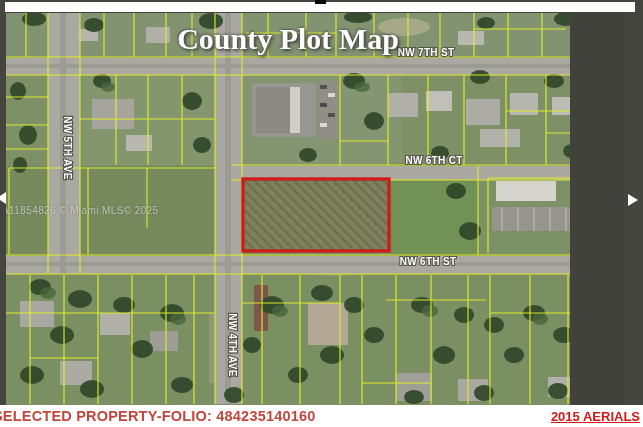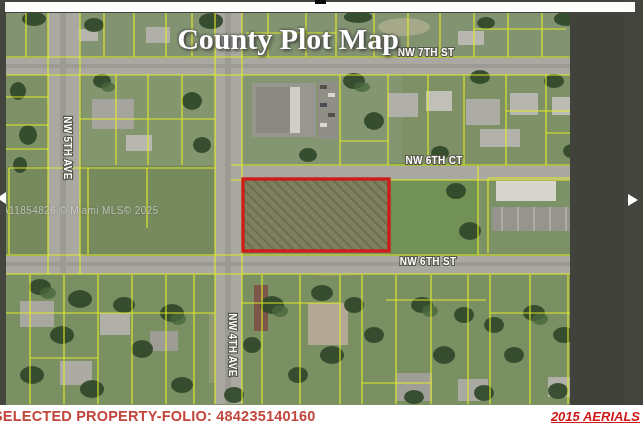--- a/index.html
+++ b/index.html
@@ -33,21 +33,21 @@
     text-shadow:0 0 2px rgba(50,50,50,.45);white-space:nowrap;
   }
   
   .footer{position:absolute;left:0;top:405px;width:643px;height:22px;background:#ffffff;z-index:7;}
   .folio-text{
     position:absolute;left:-7px;top:3px;font-size:14.5px;font-weight:600;letter-spacing:.2px;
     color:#c2473c;white-space:nowrap;
   }
   .aerials-text{
     position:absolute;right:3px;top:4px;font-size:13px;font-weight:bold;
-    color:#d01818;text-decoration:underline;white-space:nowrap;cursor:pointer;font-style:italic;
+    color:#d01818;text-decoration:underline;white-space:nowrap;cursor:pointer;
   }
 </style>
 </head>
 <body>
 
 <div class="stage">
 
   <div class="top-strip"></div>
   <div class="top-notch"></div>
 

